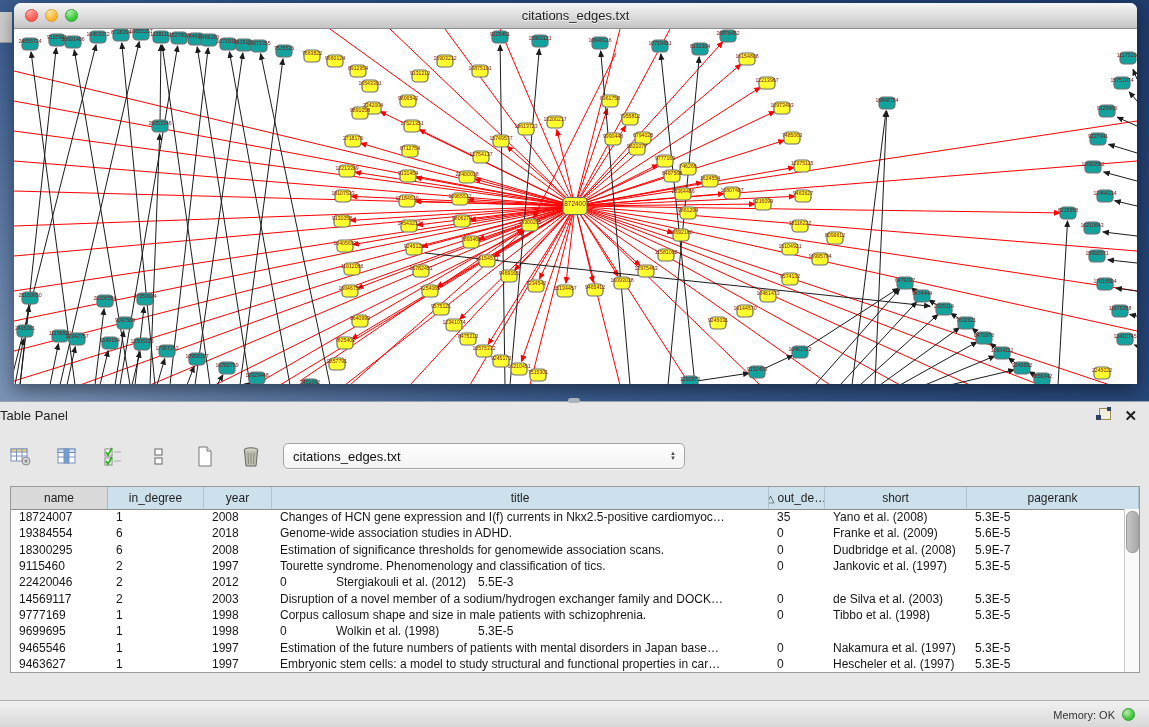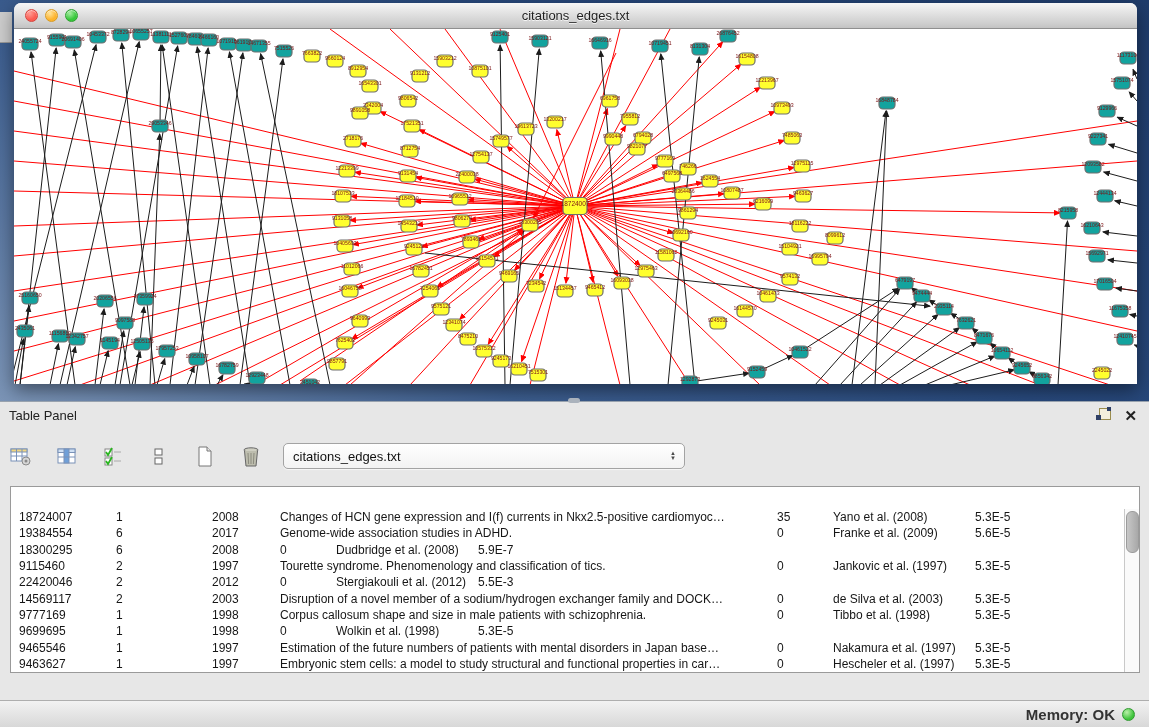--- a/index.html
+++ b/index.html
@@ -35,21 +35,21 @@
   .light.green{background:radial-gradient(circle at 35% 30%,#a5eda1,#37c83a 60%);border:1px solid #2da02f;box-sizing:border-box;}
   .canvas{position:absolute;left:0;top:26px;width:1123px;height:355px;background:#ffffff;overflow:hidden;}
   .canvas svg{display:block;}
   
   .panel{
     position:absolute;left:0;top:401px;width:1149px;height:326px;
     background:#e7e7e7;border-top:1px solid #98a2ae;
   }
   .splitter-dot{position:absolute;left:568px;top:-4px;width:12px;height:5px;border-radius:3px;background:#aab2bc;}
   .panel-header{height:27px;position:relative;display:flex;align-items:center;}
-  .panel-title{font-size:13px;color:#222;padding-left:9px;}
+  .panel-title{font-size:13px;color:#222;}
   .panel-header-icons{position:absolute;right:12px;top:5px;display:flex;gap:12px;align-items:center;}
   .float-icon{width:16px;height:16px;position:relative;}
   .float-icon .sq1{position:absolute;left:3px;top:1px;width:10px;height:10px;border:1px solid #9a8c4e;background:#f4efdc;}
   .float-icon .sq2{position:absolute;left:0;top:8px;width:5px;height:5px;background:#2e3f66;}
   .float-icon .sq3{position:absolute;left:11px;top:0px;width:4px;height:4px;background:#2e3f66;}
   .close-x{font-size:15px;font-weight:bold;color:#222;line-height:15px;cursor:default;}
   .toolbar{position:absolute;left:8px;top:33px;right:8px;height:44px;display:flex;align-items:center;}
   .tool-btn{width:26px;height:26px;margin-right:20px;display:flex;align-items:center;justify-content:center;}
   .tool-btn svg{display:block;}
   .fx{font-family:"DejaVu Serif", serif;font-style:italic;font-size:14px;color:#1a1a1a;}
@@ -83,21 +83,21 @@
   .tabbar{position:absolute;left:0;top:274px;width:1038px;display:flex;justify-content:center;margin-top:28px;}
   .seg{display:flex;border:1px solid #8a8a8a;border-radius:5px;overflow:hidden;height:20px;box-shadow:0 1px 1px rgba(255,255,255,.8);}
   .seg-btn{display:flex;align-items:center;justify-content:center;font-size:12px;padding:0 14px;
            background:linear-gradient(#fefefe,#e9e9e9);color:#222;border-right:1px solid #9b9b9b;cursor:default;}
   .seg-btn:last-child{border-right:none;}
   .seg-btn.selected{background:linear-gradient(#8b8b8b,#6d6d6d);color:#efefef;text-shadow:0 -1px 0 rgba(0,0,0,.35);}
   
   .statusbar{position:absolute;left:0;bottom:0;width:1149px;height:27px;
              background:linear-gradient(#f2f2f2,#d7d7d7);border-top:1px solid #aeaeae;
              display:flex;align-items:center;justify-content:flex-end;}
-  .mem-label{font-size:15px;color:#333;margin-right:7px;font-weight:bold;}
+  .mem-label{font-size:11px;color:#333;margin-right:7px;}
   .mem-dot{width:13px;height:13px;border-radius:50%;margin-right:14px;
            background:radial-gradient(circle at 35% 30%,#b9f0a9,#3fc43c 65%);border:1px solid #2f9a30;box-sizing:border-box;}
 </style>
 </head>
 <body>
 
 <div class="desktop">
   <div class="bg-fragment"></div>
 
   <div class="gwindow">
@@ -645,43 +645,68 @@
     <div class="combo">
       <span class="combo-text">citations_edges.txt</span>
       <span class="combo-arrows">
           <span>▲</span>
           <span>▼</span>
         </span>
     </div>
   </div>
 
   <div class="tbl">
+    <div class="thead" id="thead">
+        <div class="th c0">
+          <span>name</span>
+        </div>
+        <div class="th c1">
+          <span>in_degree</span>
+        </div>
+        <div class="th c2">
+          <span>year</span>
+        </div>
+        <div class="th c3">
+          <span>title</span>
+        </div>
+        <div class="th c4">
+          <span class="sort-tri">△</span>
+          <span>out_de…</span>
+        </div>
+        <div class="th c5">
+          <span>short</span>
+        </div>
+        <div class="th c6">
+          <span>pagerank</span>
+        </div>
+      </div>
     <div class="tbody" id="tbody">
         <div class="tr">
           <div class="td c0">18724007</div>
           <div class="td c1">1</div>
           <div class="td c2">2008</div>
           <div class="td c3">Changes of HCN gene expression and I(f) currents in Nkx2.5-positive cardiomyoc…</div>
           <div class="td c4">35</div>
           <div class="td c5">Yano et al. (2008)</div>
           <div class="td c6">5.3E-5</div>
         </div>
         <div class="tr">
           <div class="td c0">19384554</div>
           <div class="td c1">6</div>
-          <div class="td c2">2017</div>
+          <div class="td c2">2018</div>
           <div class="td c3">Genome-wide association studies in ADHD.</div>
           <div class="td c4">0</div>
           <div class="td c5">Franke et al. (2009)</div>
           <div class="td c6">5.6E-5</div>
         </div>
         <div class="tr">
           <div class="td c0">18300295</div>
           <div class="td c1">6</div>
           <div class="td c2">2008</div>
+          <div class="td c3">Estimation of significance thresholds for genomewide association scans.</div>
           <div class="td c4">0</div>
           <div class="td c5">Dudbridge et al. (2008)</div>
           <div class="td c6">5.9E-7</div>
         </div>
         <div class="tr">
           <div class="td c0">9115460</div>
           <div class="td c1">2</div>
           <div class="td c2">1997</div>
           <div class="td c3">Tourette syndrome. Phenomenology and classification of tics.</div>
           <div class="td c4">0</div>

